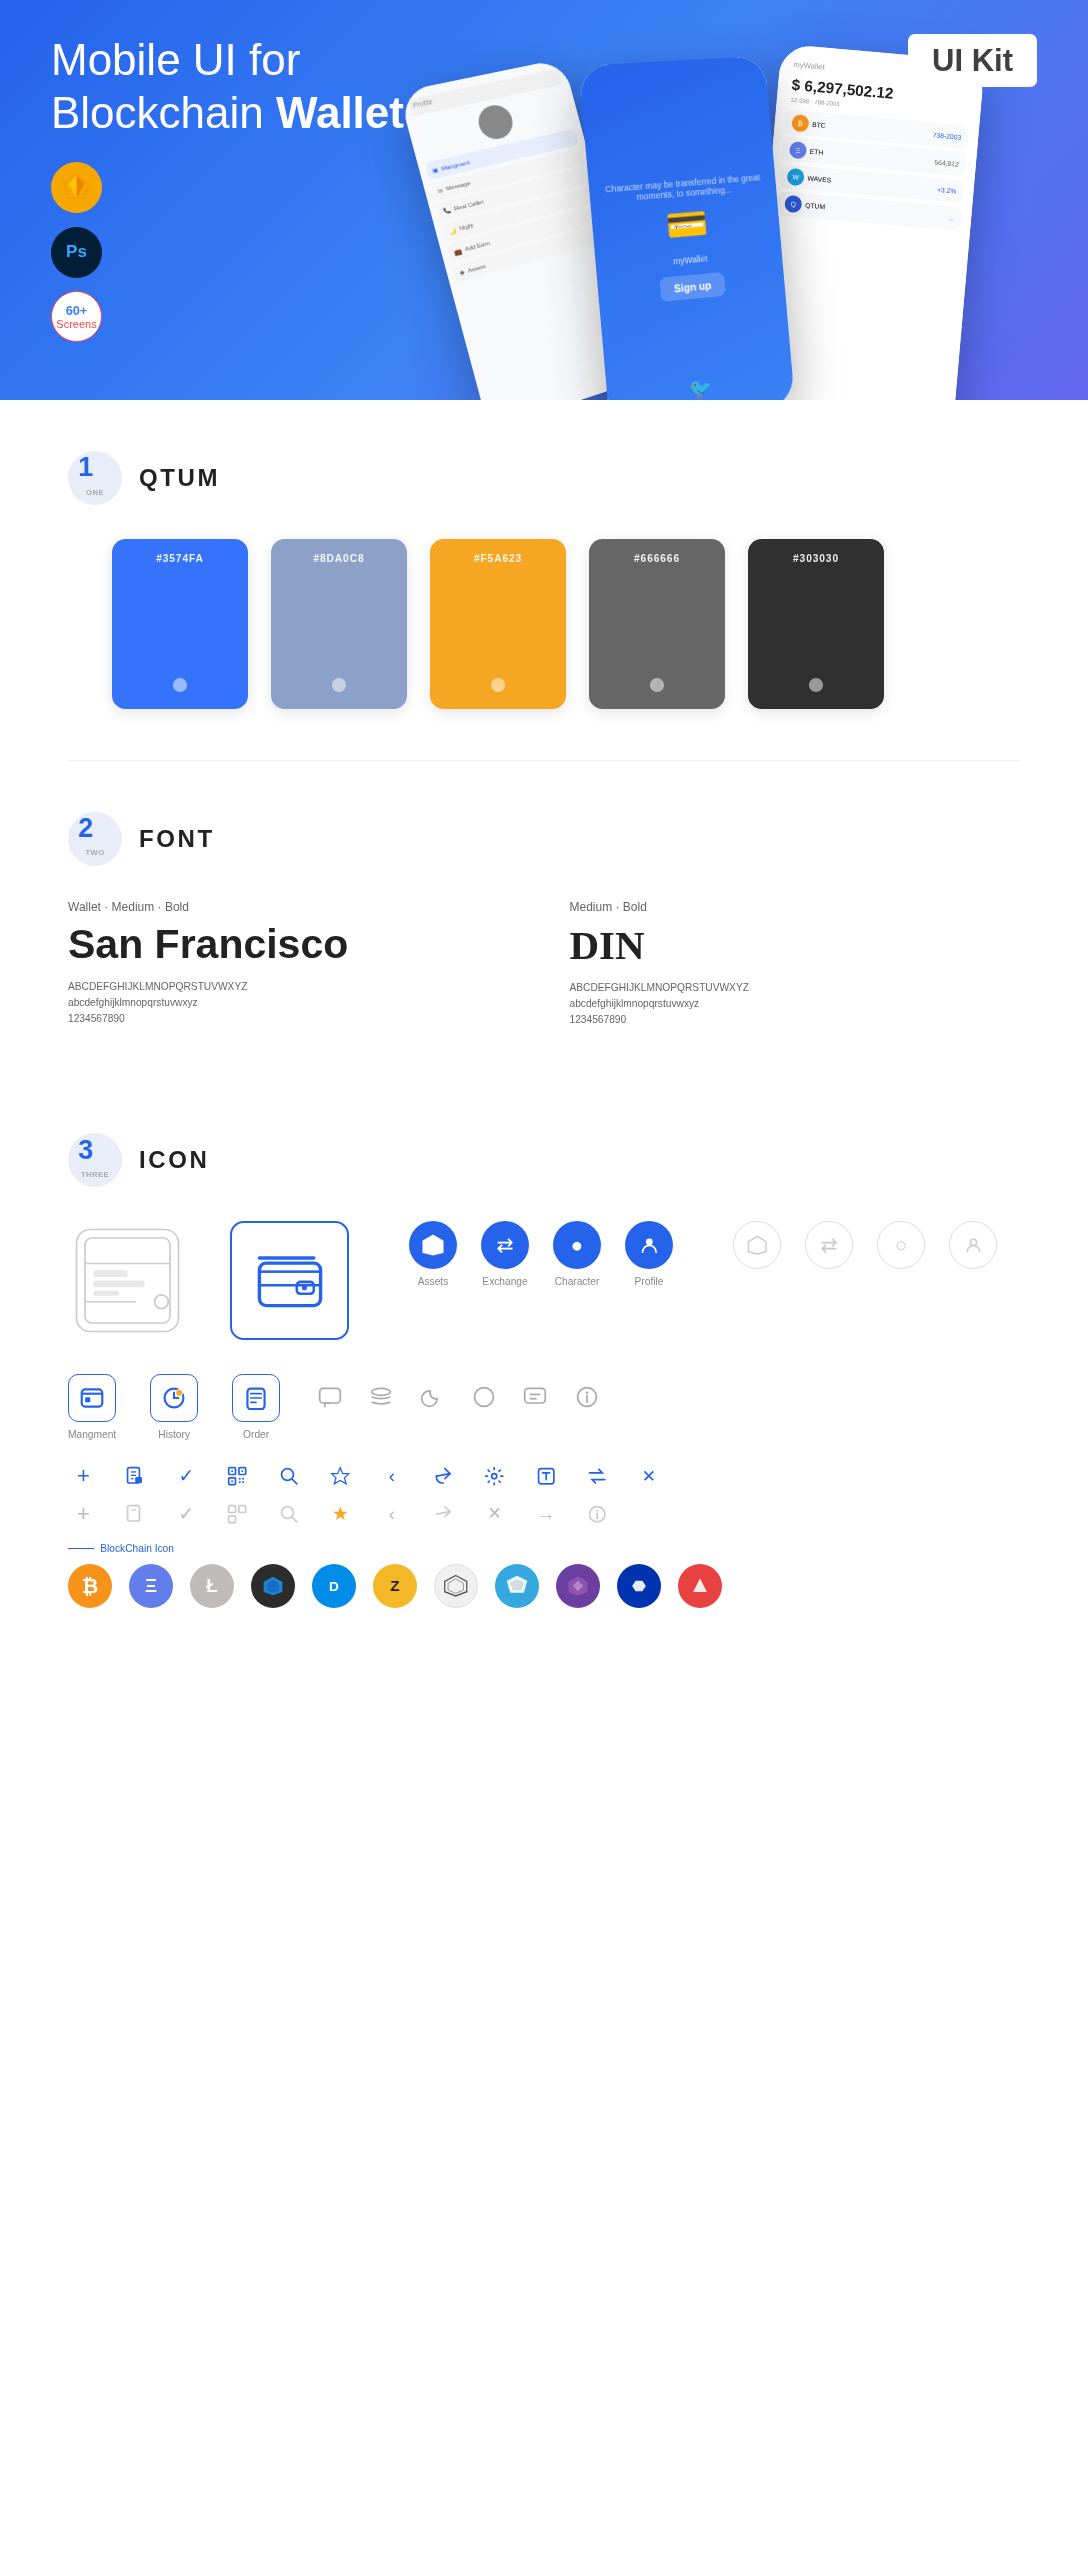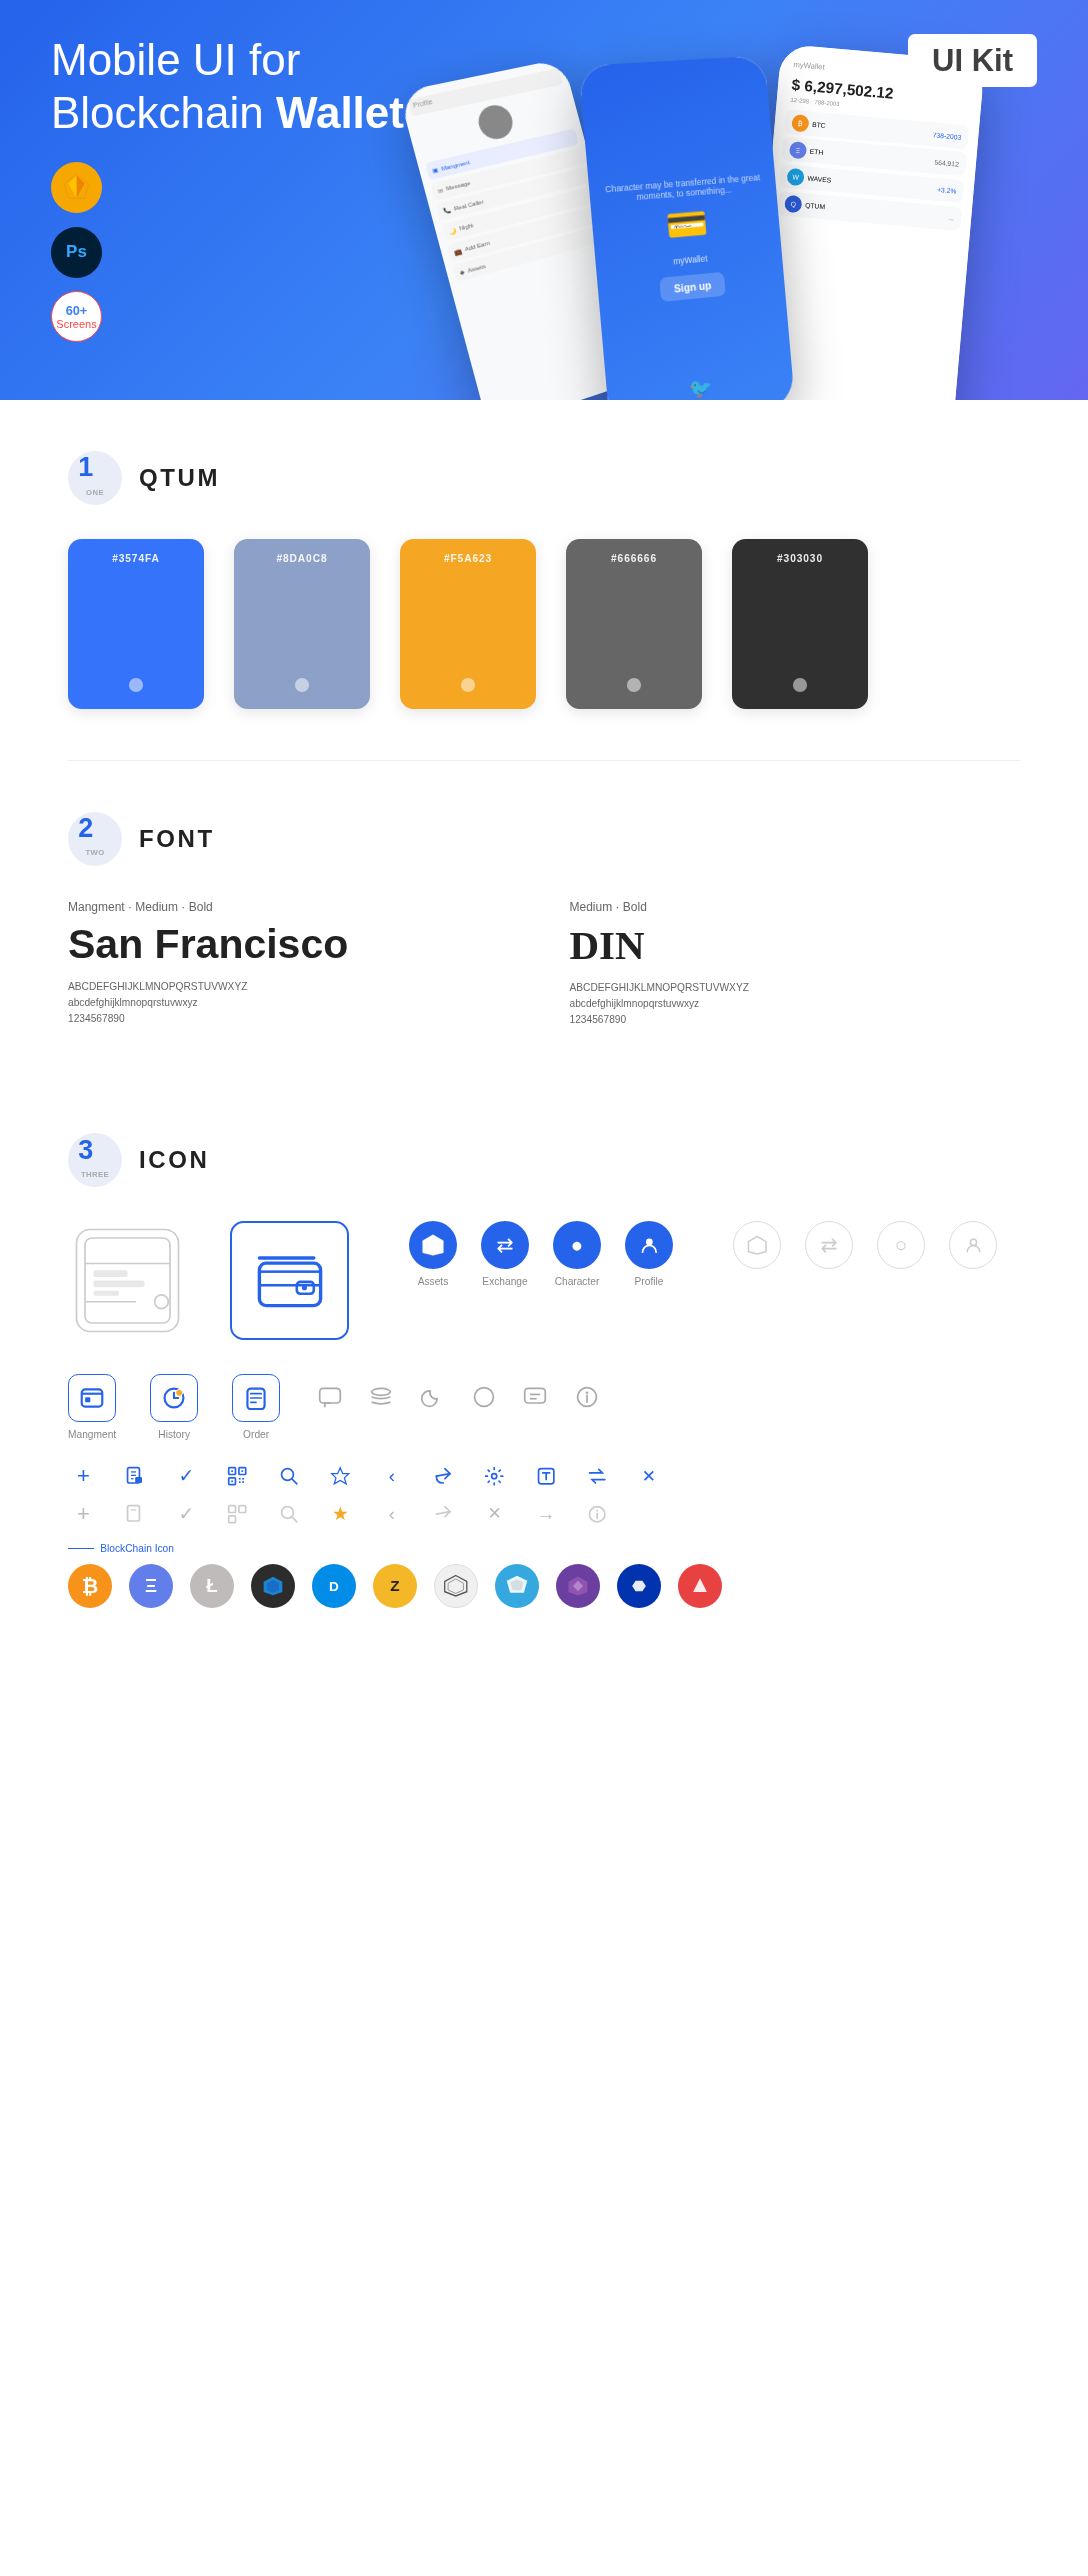--- a/index.html
+++ b/index.html
@@ -162,22 +162,23 @@
     .section-title {
       font-size: 24px;
       font-weight: 800;
       color: #222;
       letter-spacing: 2.6px;
     }
 
     
     .color-swatches {
       display: flex;
-      gap: 30px;
+      gap: 23px;
       flex-wrap: wrap;
+      margin-left: 44px;
     }
     .swatch {
       width: 136px;
       height: 170px;
       border-radius: 13.6px;
       display: flex;
       flex-direction: column;
       align-items: center;
       justify-content: space-between;
       padding: 13.6px 0 17px;
@@ -485,21 +486,21 @@
 <div class="section">
   <div class="section-number">
     <div class="num-circle">
       <span class="num-big">2</span>
       <span class="num-word">TWO</span>
     </div>
     <span class="section-title">FONT</span>
   </div>
   <div class="font-grid">
     <div>
-      <div class="font-label">Mangment · Medium · Bold</div>
+      <div class="font-label">Wallet · Medium · Bold</div>
       <div class="font-name-sf">San Francisco</div>
       <div class="font-chars">ABCDEFGHIJKLMNOPQRSTUVWXYZ</div>
       <div class="font-chars">abcdefghijklmnopqrstuvwxyz</div>
       <div class="font-chars">1234567890</div>
     </div>
     <div>
       <div class="font-label">Medium · Bold</div>
       <div class="font-name-din">DIN</div>
       <div class="font-chars">ABCDEFGHIJKLMNOPQRSTUVWXYZ</div>
       <div class="font-chars">abcdefghijklmnopqrstuvwxyz</div>

